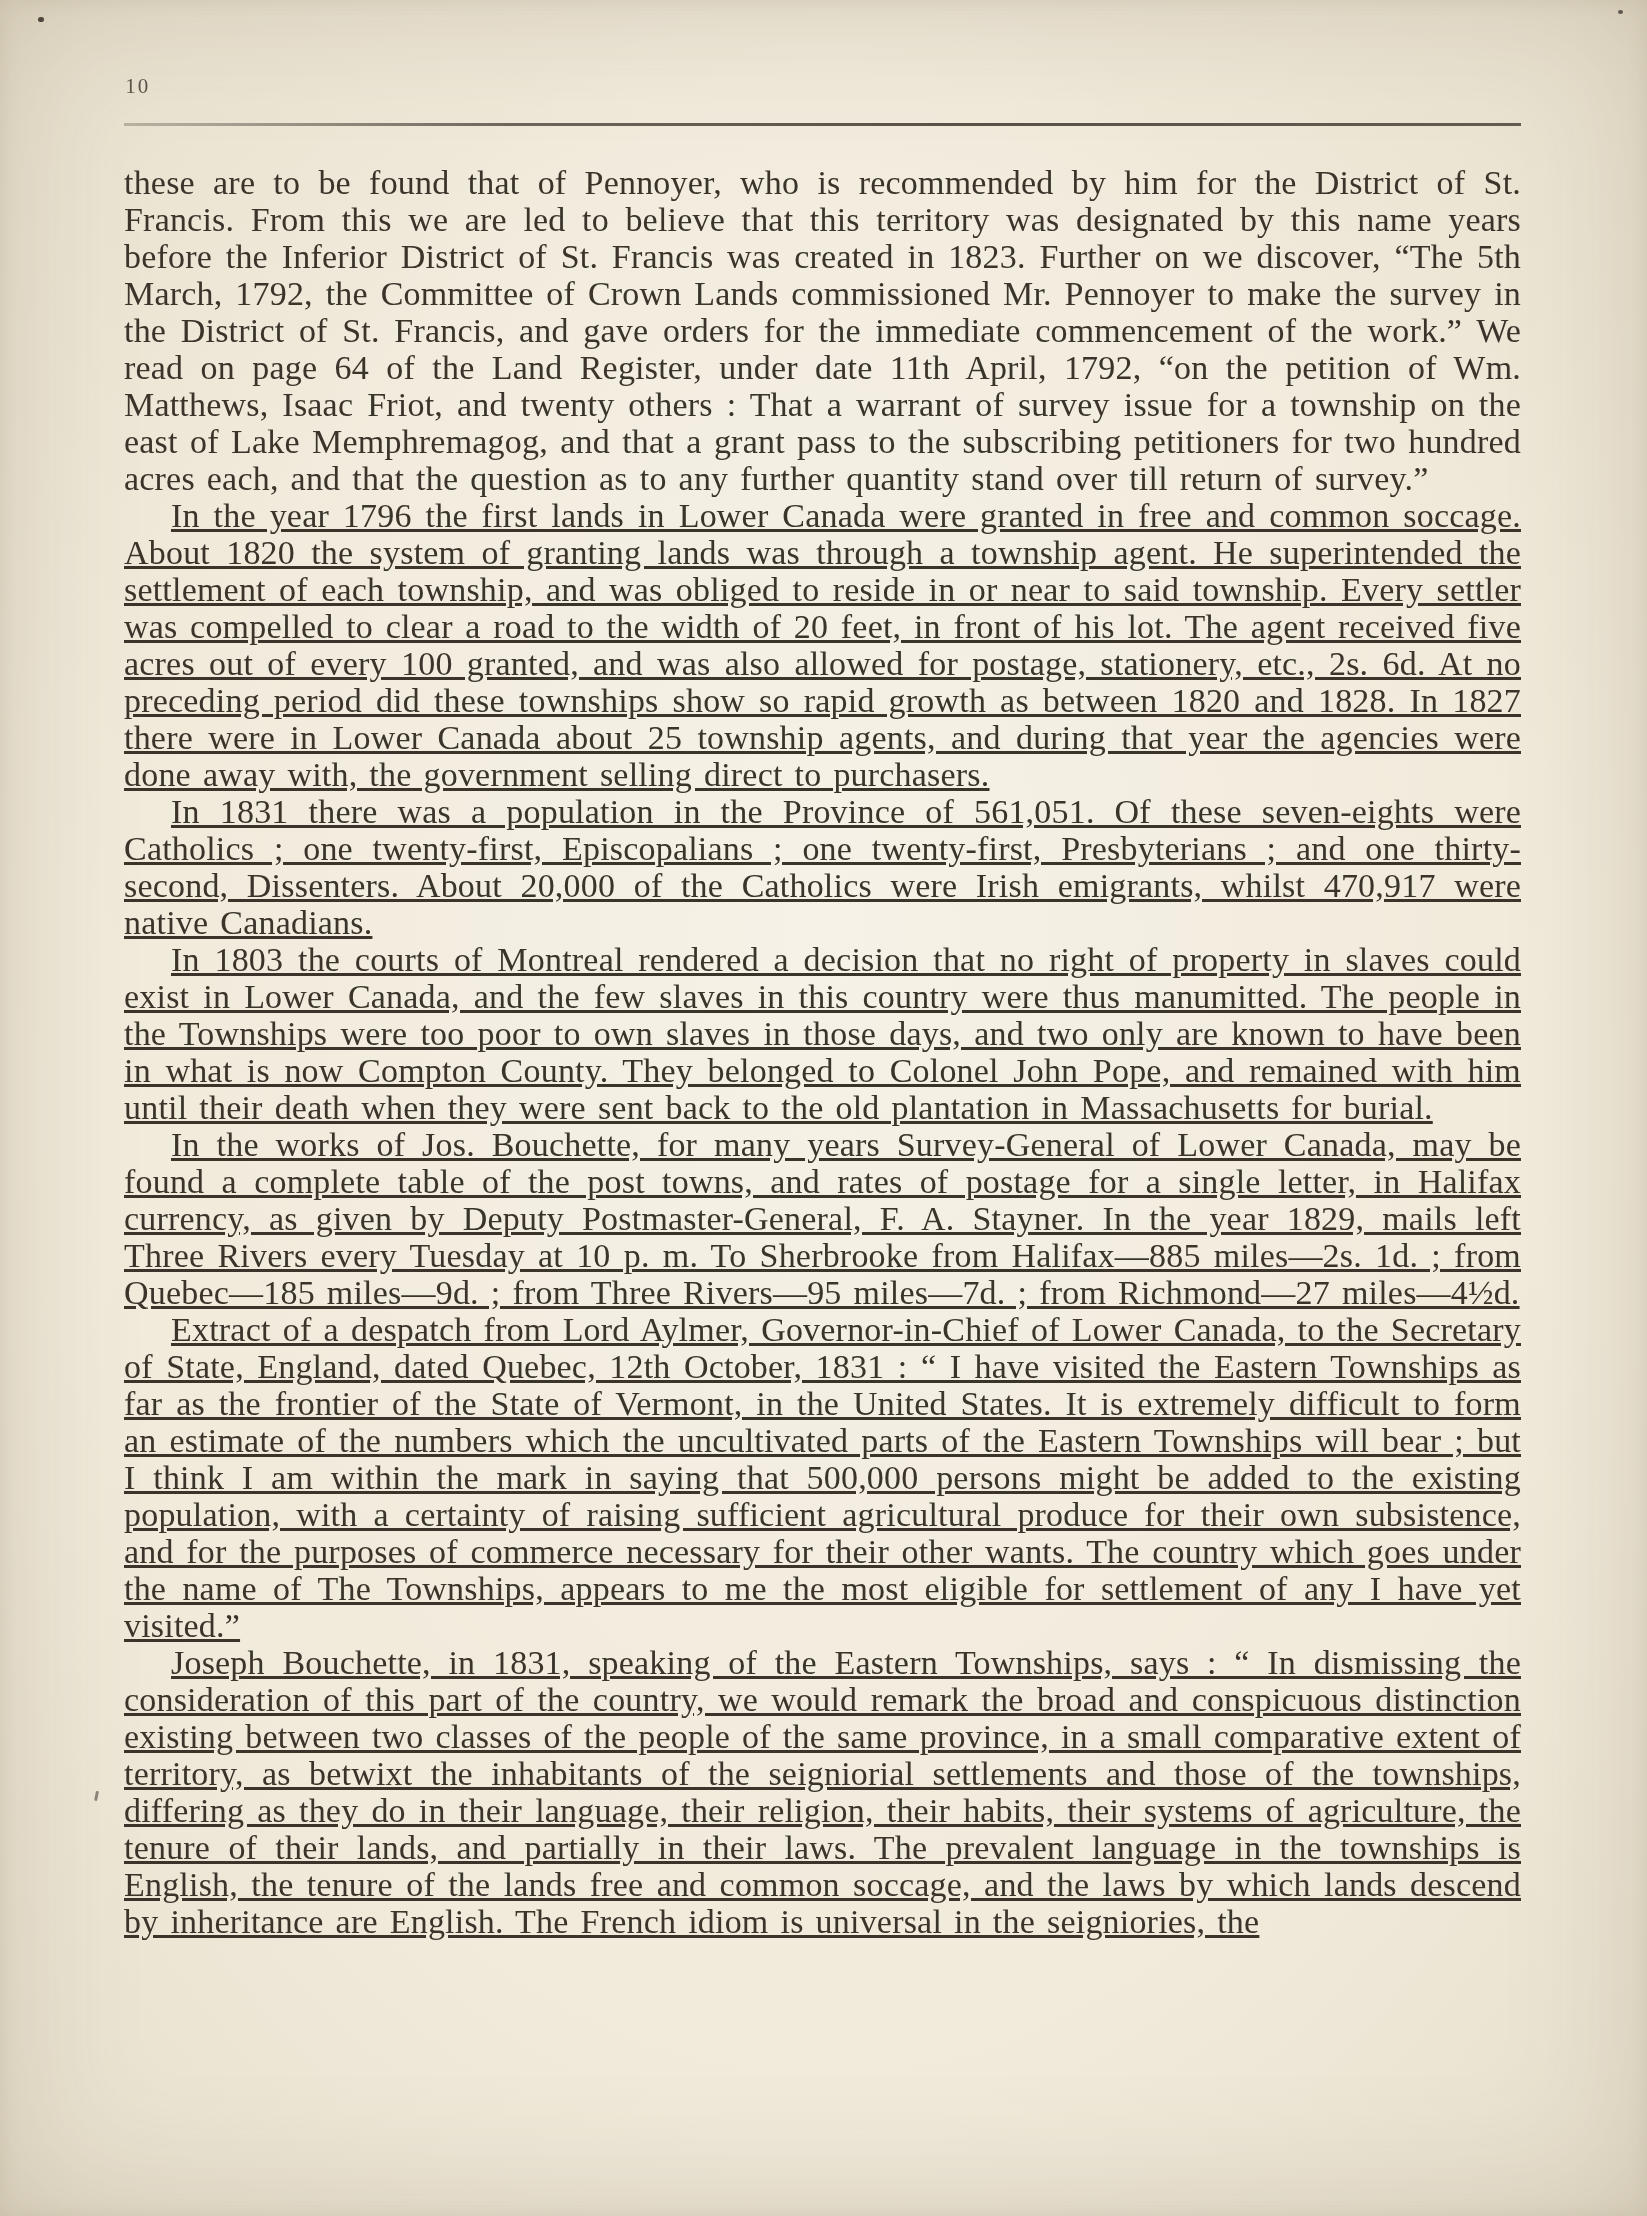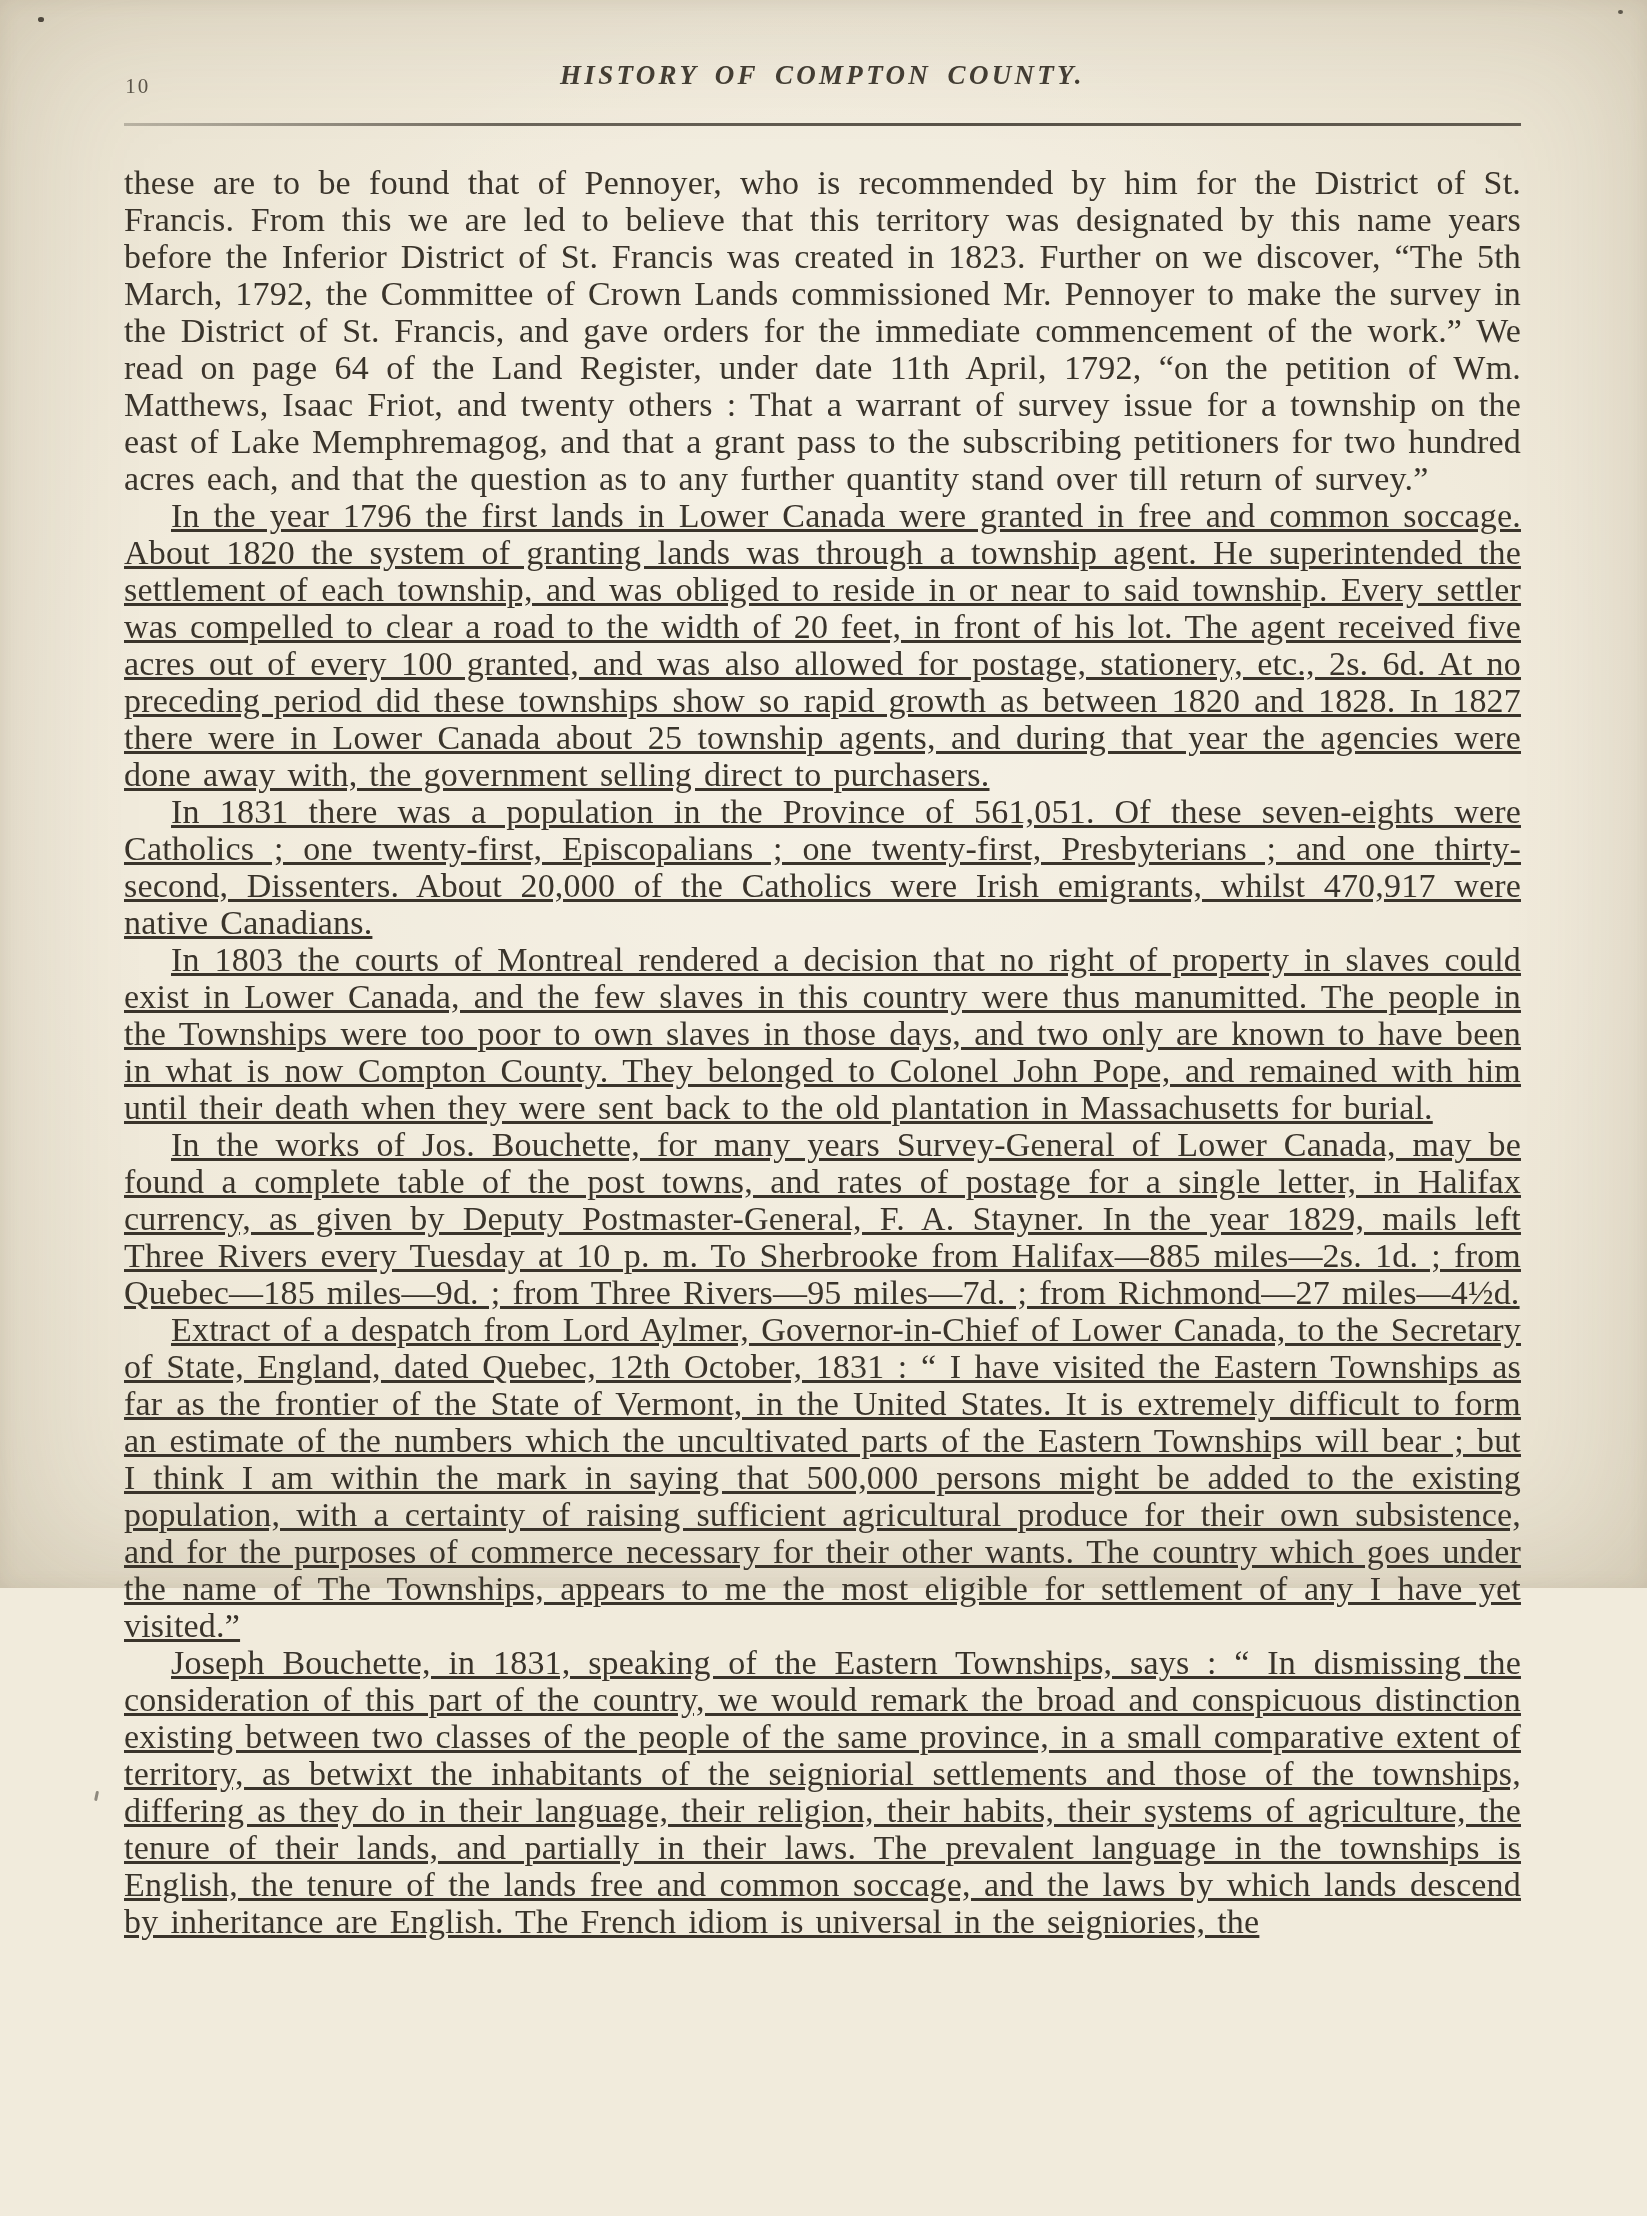--- a/index.html
+++ b/index.html
@@ -9,21 +9,21 @@
   body {
     width: 1648px;
     height: 2216px;
     background: var(--paper, #f1ebdc);
     font-family: "Liberation Serif", "DejaVu Serif", serif;
     overflow: hidden;
   }
   .page {
     position: relative;
     width: 1648px;
-    height: 1588px;
+    height: 2216px;
     box-sizing: border-box;
     padding: 60px 127px 78px 124px;
     background:
       radial-gradient(ellipse at 50% 42%, rgba(255,255,252,0.35) 0%, rgba(255,255,252,0.0) 55%),
       radial-gradient(ellipse at 50% 50%, var(--paper, #f1ebdc) 60%, #e6dfcc 100%);
     box-shadow: inset 0 0 144px rgba(110, 92, 60, 0.20), inset 0 0 19.6px rgba(110, 92, 60, 0.10);
     color: var(--ink, #3a342b);
   }
   .header {
     position: relative;
@@ -86,21 +86,20 @@
 <body>
 
 <div class="page">
 
   <div class="speck speck-a"></div>
   <div class="speck speck-b"></div>
   <div class="speck speck-c"></div>
 
   <div class="header">
     <span class="page-number">10</span>
-    <h1 class="title">HISTORY OF COMPTON COUNTY.</h1>
   </div>
 
   <div class="rule"></div>
 
   <div class="body-text">
       <p class="para">these are to be found that of Pennoyer, who is recommended by him for the District of St. Francis. From this we are led to believe that this territory was designated by this name years before the Inferior District of St. Francis was created in 1823.  Further on we discover, “The 5th March, 1792, the Committee of Crown Lands commissioned Mr. Pennoyer to make the survey in the District of St. Francis, and gave orders for the immediate commencement of the work.”  We read on page 64 of the Land Register, under date 11th April, 1792, “on the petition of Wm. Matthews, Isaac Friot, and twenty others :  That a warrant of survey issue for a township on the east of Lake Memphremagog, and that a grant pass to the subscribing petitioners for two hundred acres each, and that the question as to any further quantity stand over till return of survey.”</p>
       <p class="para indent">In the year 1796 the first lands in Lower Canada were granted in free and common soccage. About 1820 the system of granting lands was through a township agent.  He superintended the settlement of each township, and was obliged to reside in or near to said township.  Every settler was compelled to clear a road to the width of 20 feet, in front of his lot.  The agent received five acres out of every 100 granted, and was also allowed for postage, stationery, etc., 2s. 6d.  At no preceding period did these townships show so rapid growth as between 1820 and 1828.  In 1827 there were in Lower Canada about 25 township agents, and during that year the agencies were done away with, the government selling direct to purchasers.</p>
       <p class="para indent">In 1831 there was a population in the Province of 561,051.  Of these seven-eights were Catholics ; one twenty-first, Episcopalians ; one twenty-first, Presbyterians ; and one thirty-second, Dissenters.  About 20,000 of the Catholics were Irish emigrants, whilst 470,917 were native Canadians.</p>
       <p class="para indent">In 1803 the courts of Montreal rendered a decision that no right of property in slaves could exist in Lower Canada, and the few slaves in this country were thus manumitted.  The people in the Townships were too poor to own slaves in those days, and two only are known to have been in what is now Compton County.  They belonged to Colonel John Pope, and remained with him until their death when they were sent back to the old plantation in Massachusetts for burial.</p>
       <p class="para indent">In the works of Jos. Bouchette, for many years Survey-General of Lower Canada, may be found a complete table of the post towns, and rates of postage for a single letter, in Halifax currency, as given by Deputy Postmaster-General, F. A. Stayner.  In the year 1829, mails left Three Rivers every Tuesday at 10 p. m.  To Sherbrooke from Halifax—885 miles—2s. 1d. ; from Quebec—185 miles—9d. ; from Three Rivers—95 miles—7d. ; from Richmond—27 miles—4½d.</p>

